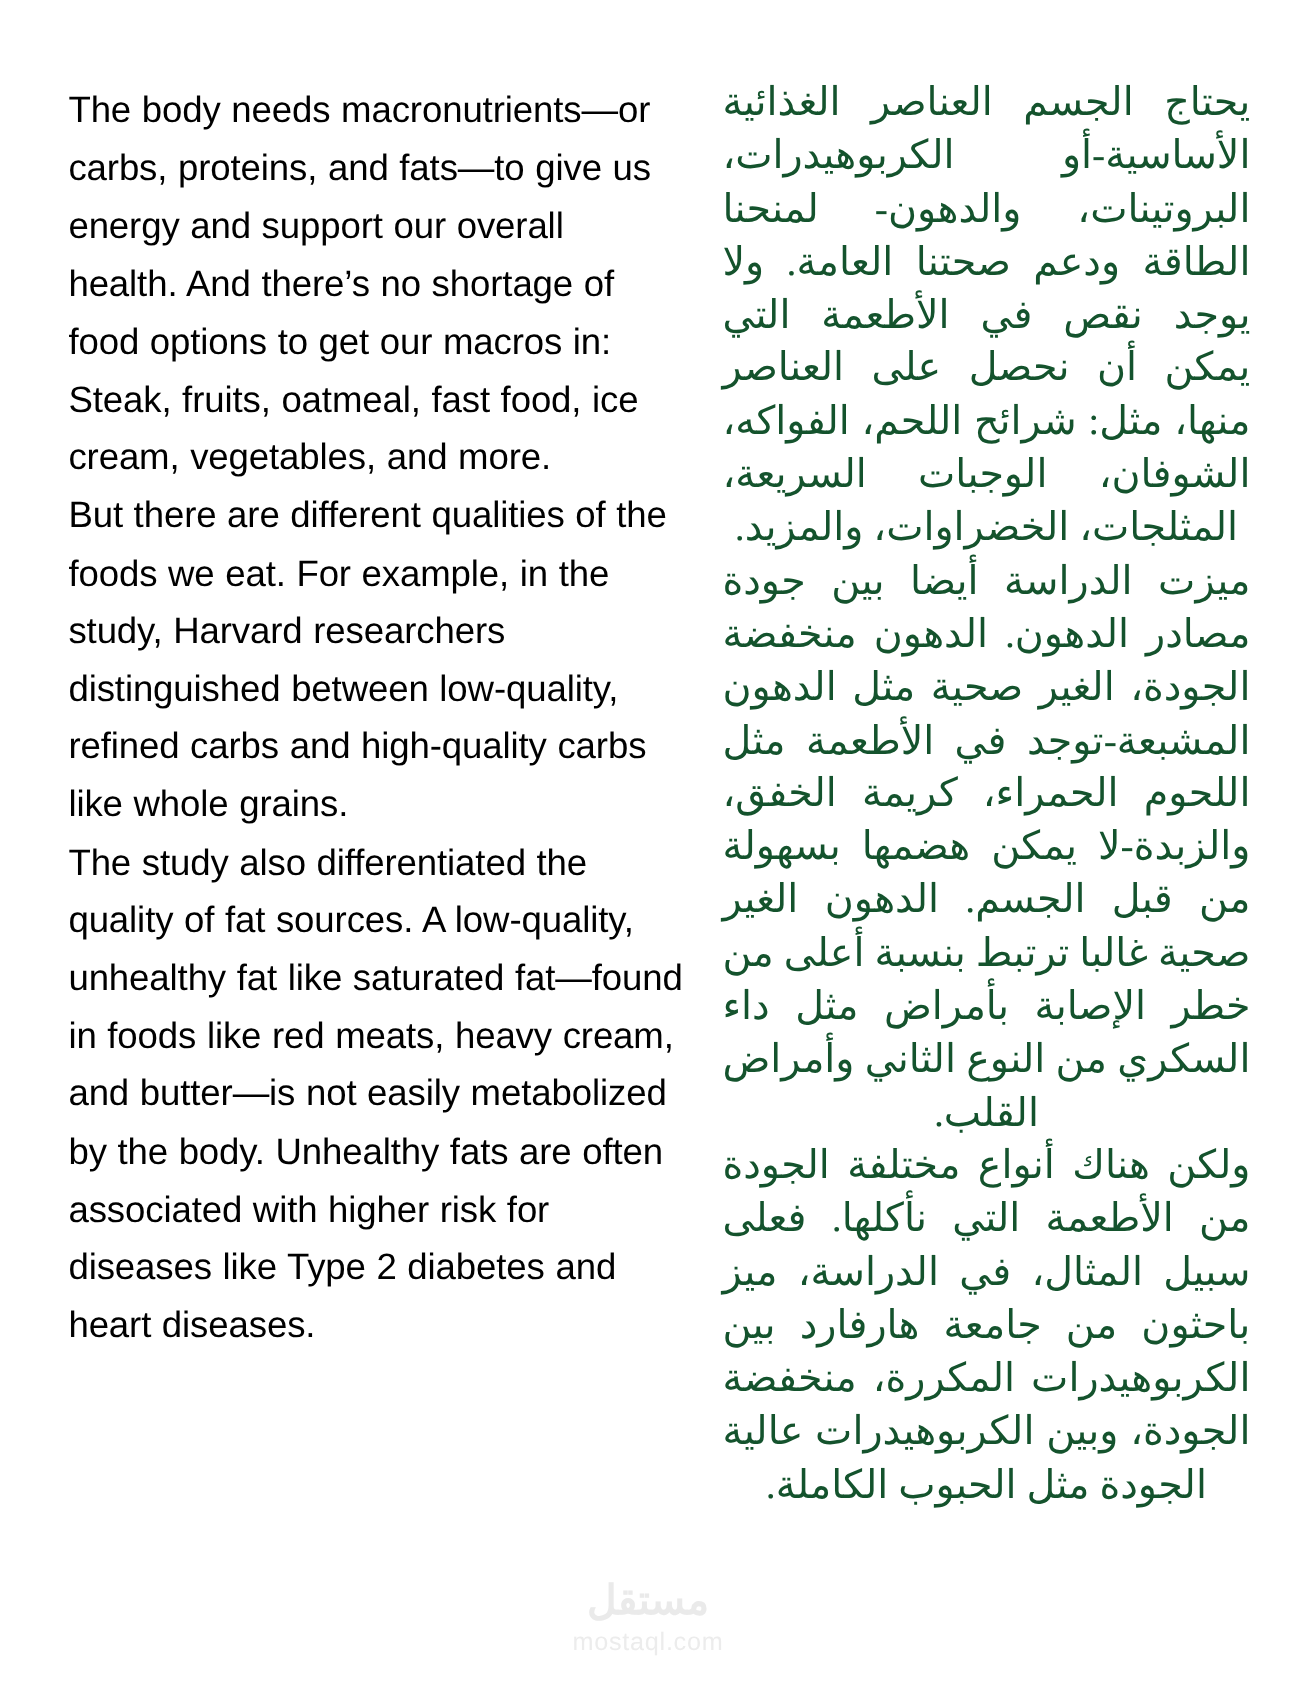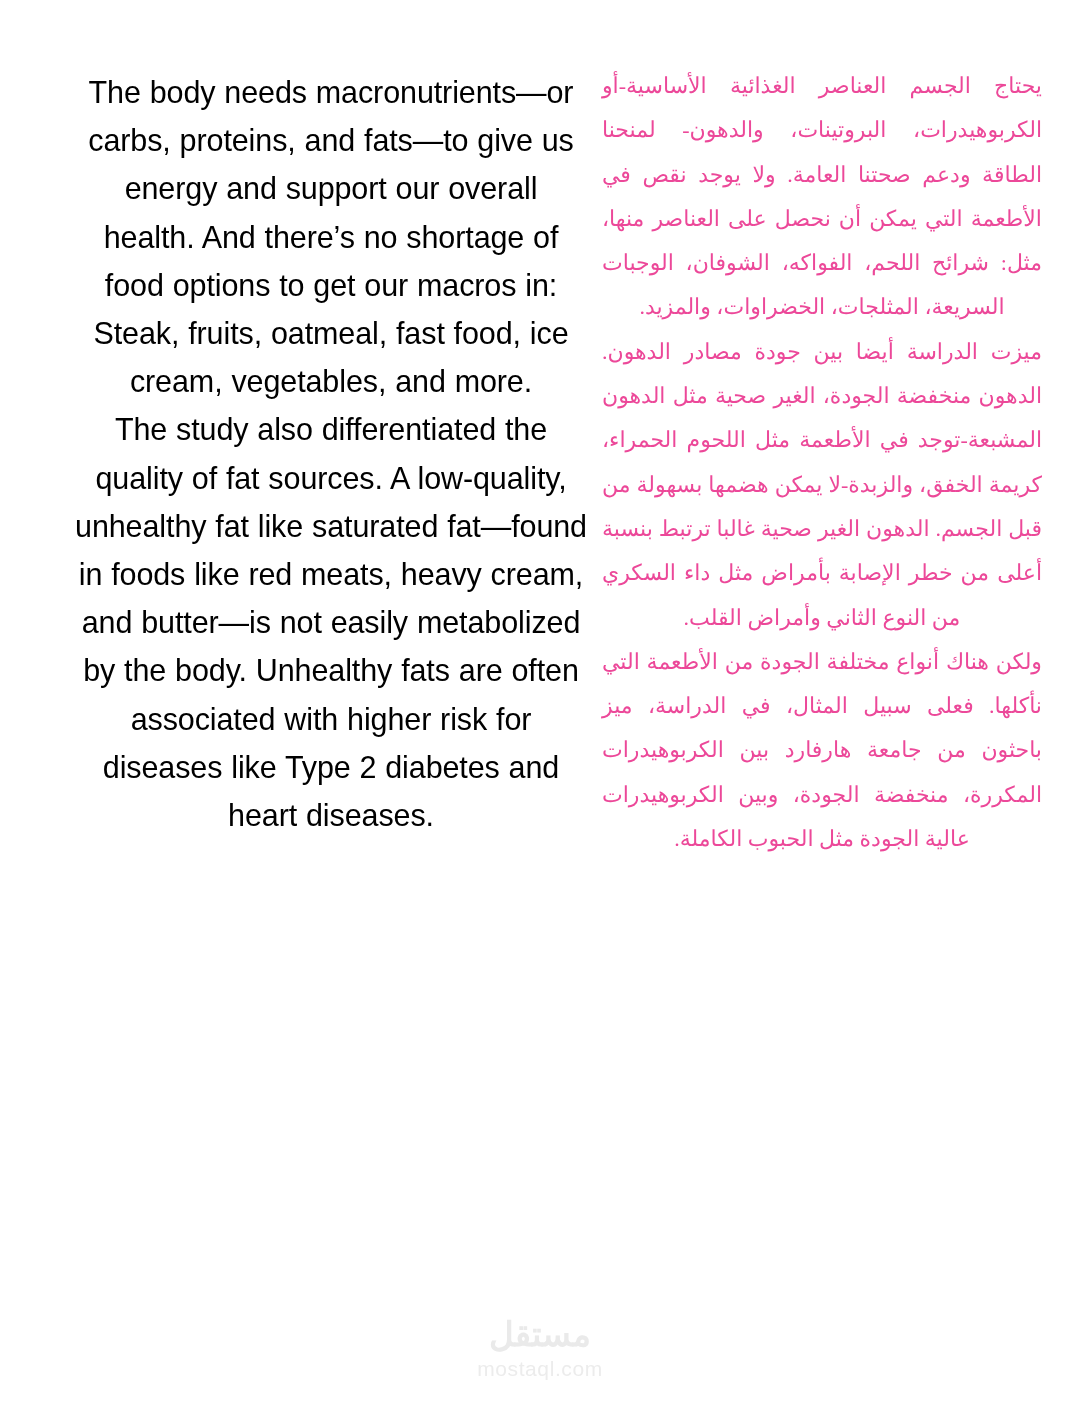--- a/index.html
+++ b/index.html
@@ -18,24 +18,24 @@
 
   .page {
     position: absolute;
     inset: 0;
     background: #ffffff;
   }
 
   
   .col-en {
     position: absolute;
-    left: 75px;
+    left: 57px;
     top: 68px;
     width: 512px;
-    text-align: center;
+    text-align: left;
     direction: ltr;
   }
   .col-en p {
     margin: 0;
     font-family: "Liberation Sans", sans-serif;
     font-size: 30.5px;
     line-height: 48.2px;
     color: #000000;
     letter-spacing: -0.1px;
     word-spacing: 0.5px;
@@ -48,23 +48,23 @@
     right: 38px;
     top: 64px;
     width: 440px;
     direction: rtl;
     text-align: justify;
     text-align-last: center;
   }
   .col-ar p {
     margin: 0;
     font-family: "Liberation Serif", "DejaVu Serif", serif;
-    font-size: 22px;
+    font-size: 33px;
     line-height: 44.3px;
-    color: #ec4899;
+    color: #14532d;
     font-weight: 400;
     direction: rtl;
     unicode-bidi: isolate;
     text-align: justify;
     text-align-last: center;
   }
   .col-ar p.last-line-right {
     text-align-last: center;
   }
 
@@ -99,20 +99,21 @@
     margin-top: 2px;
   }
 </style>
 </head>
 <body>
 
 <div class="page">
 
   <div class="col-en">
     <p>The body needs macronutrients—or carbs, proteins, and fats—to give us energy and support our overall health. And there’s no shortage of food options to get our macros in: Steak, fruits, oatmeal, fast food, ice cream, vegetables, and more.</p>
+    <p>But there are different qualities of the foods we eat. For example, in the study, Harvard researchers distinguished between low-quality, refined carbs and high-quality carbs like whole grains.</p>
     <p>The study also differentiated the quality of fat sources. A low-quality, unhealthy fat like saturated fat—found in foods like red meats, heavy cream, and butter—is not easily metabolized by the body. Unhealthy fats are often associated with higher risk for diseases like Type 2 diabetes and heart diseases.</p>
   </div>
 
   <div class="col-ar">
     <p class="last-line-right">يحتاج الجسم العناصر الغذائية الأساسية-أو الكربوهيدرات، البروتينات، والدهون- لمنحنا الطاقة ودعم صحتنا العامة. ولا يوجد نقص في الأطعمة التي يمكن أن نحصل على العناصر منها، مثل: شرائح اللحم، الفواكه، الشوفان، الوجبات السريعة، المثلجات، الخضراوات، والمزيد.</p>
     <p class="last-line-right">ميزت الدراسة أيضا بين جودة مصادر الدهون. الدهون منخفضة الجودة، الغير صحية مثل الدهون المشبعة-توجد في الأطعمة مثل اللحوم الحمراء، كريمة الخفق، والزبدة-لا يمكن هضمها بسهولة من قبل الجسم. الدهون الغير صحية غالبا ترتبط بنسبة أعلى من خطر الإصابة بأمراض مثل داء السكري من النوع الثاني وأمراض القلب.</p>
     <p class="last-line-right">ولكن هناك أنواع مختلفة الجودة من الأطعمة التي نأكلها. فعلى سبيل المثال، في الدراسة، ميز باحثون من جامعة هارفارد بين الكربوهيدرات المكررة، منخفضة الجودة، وبين الكربوهيدرات عالية الجودة مثل الحبوب الكاملة.</p>
   </div>
 
   <div class="watermark">

